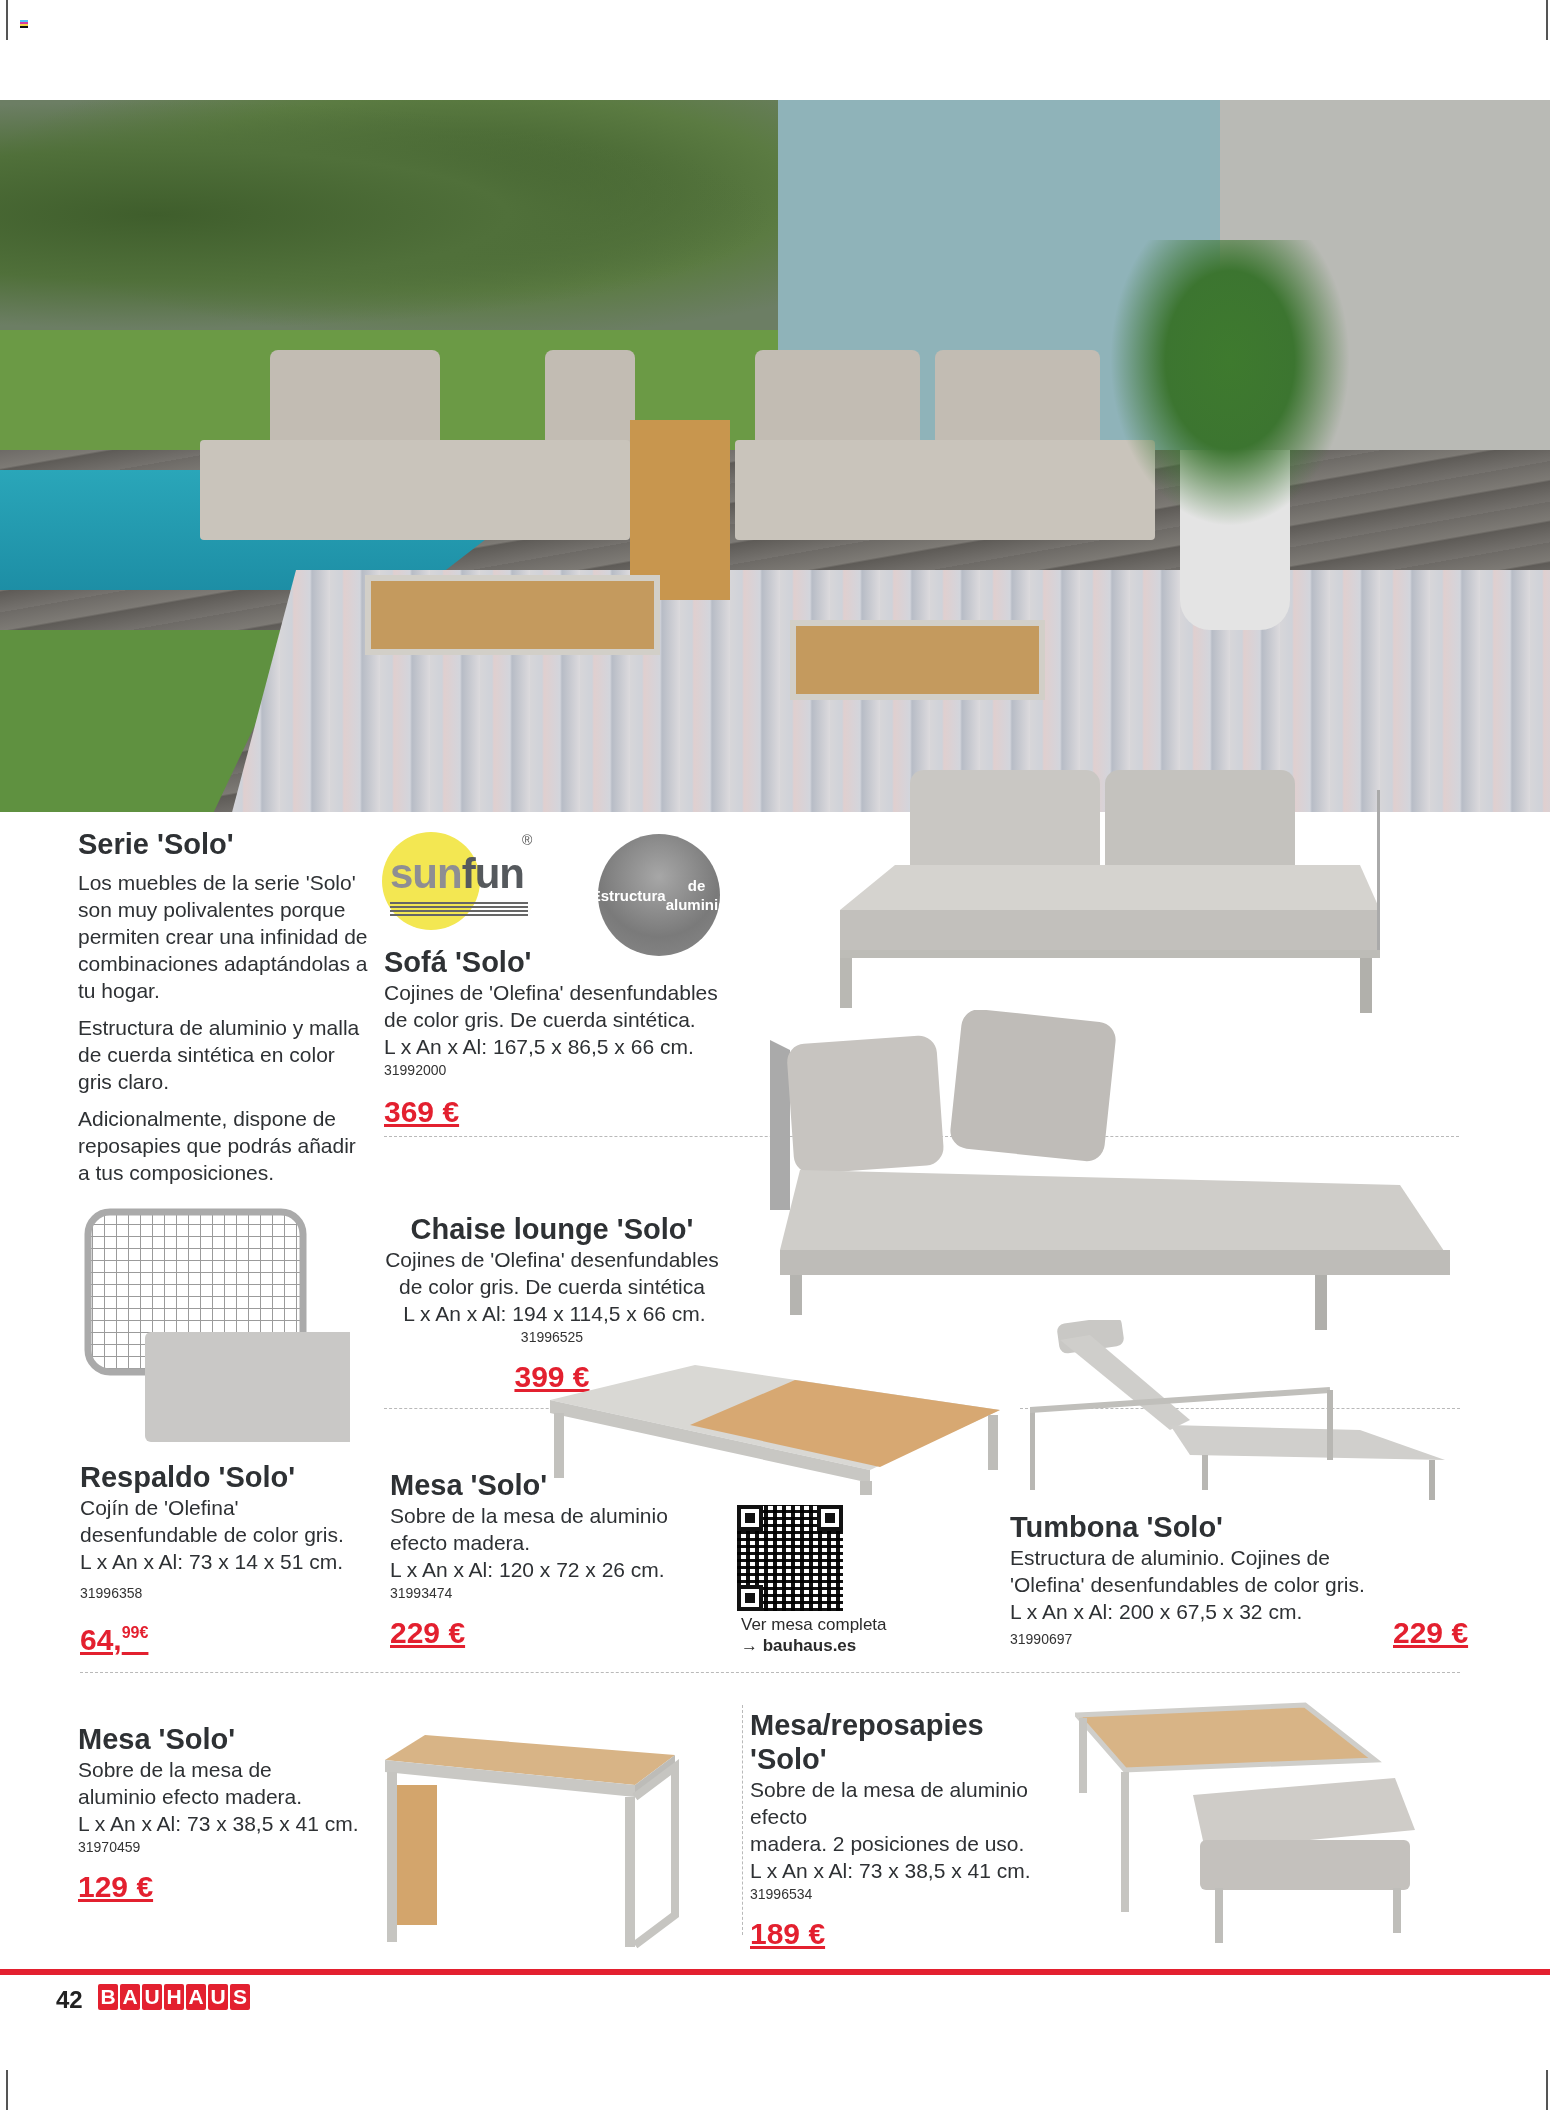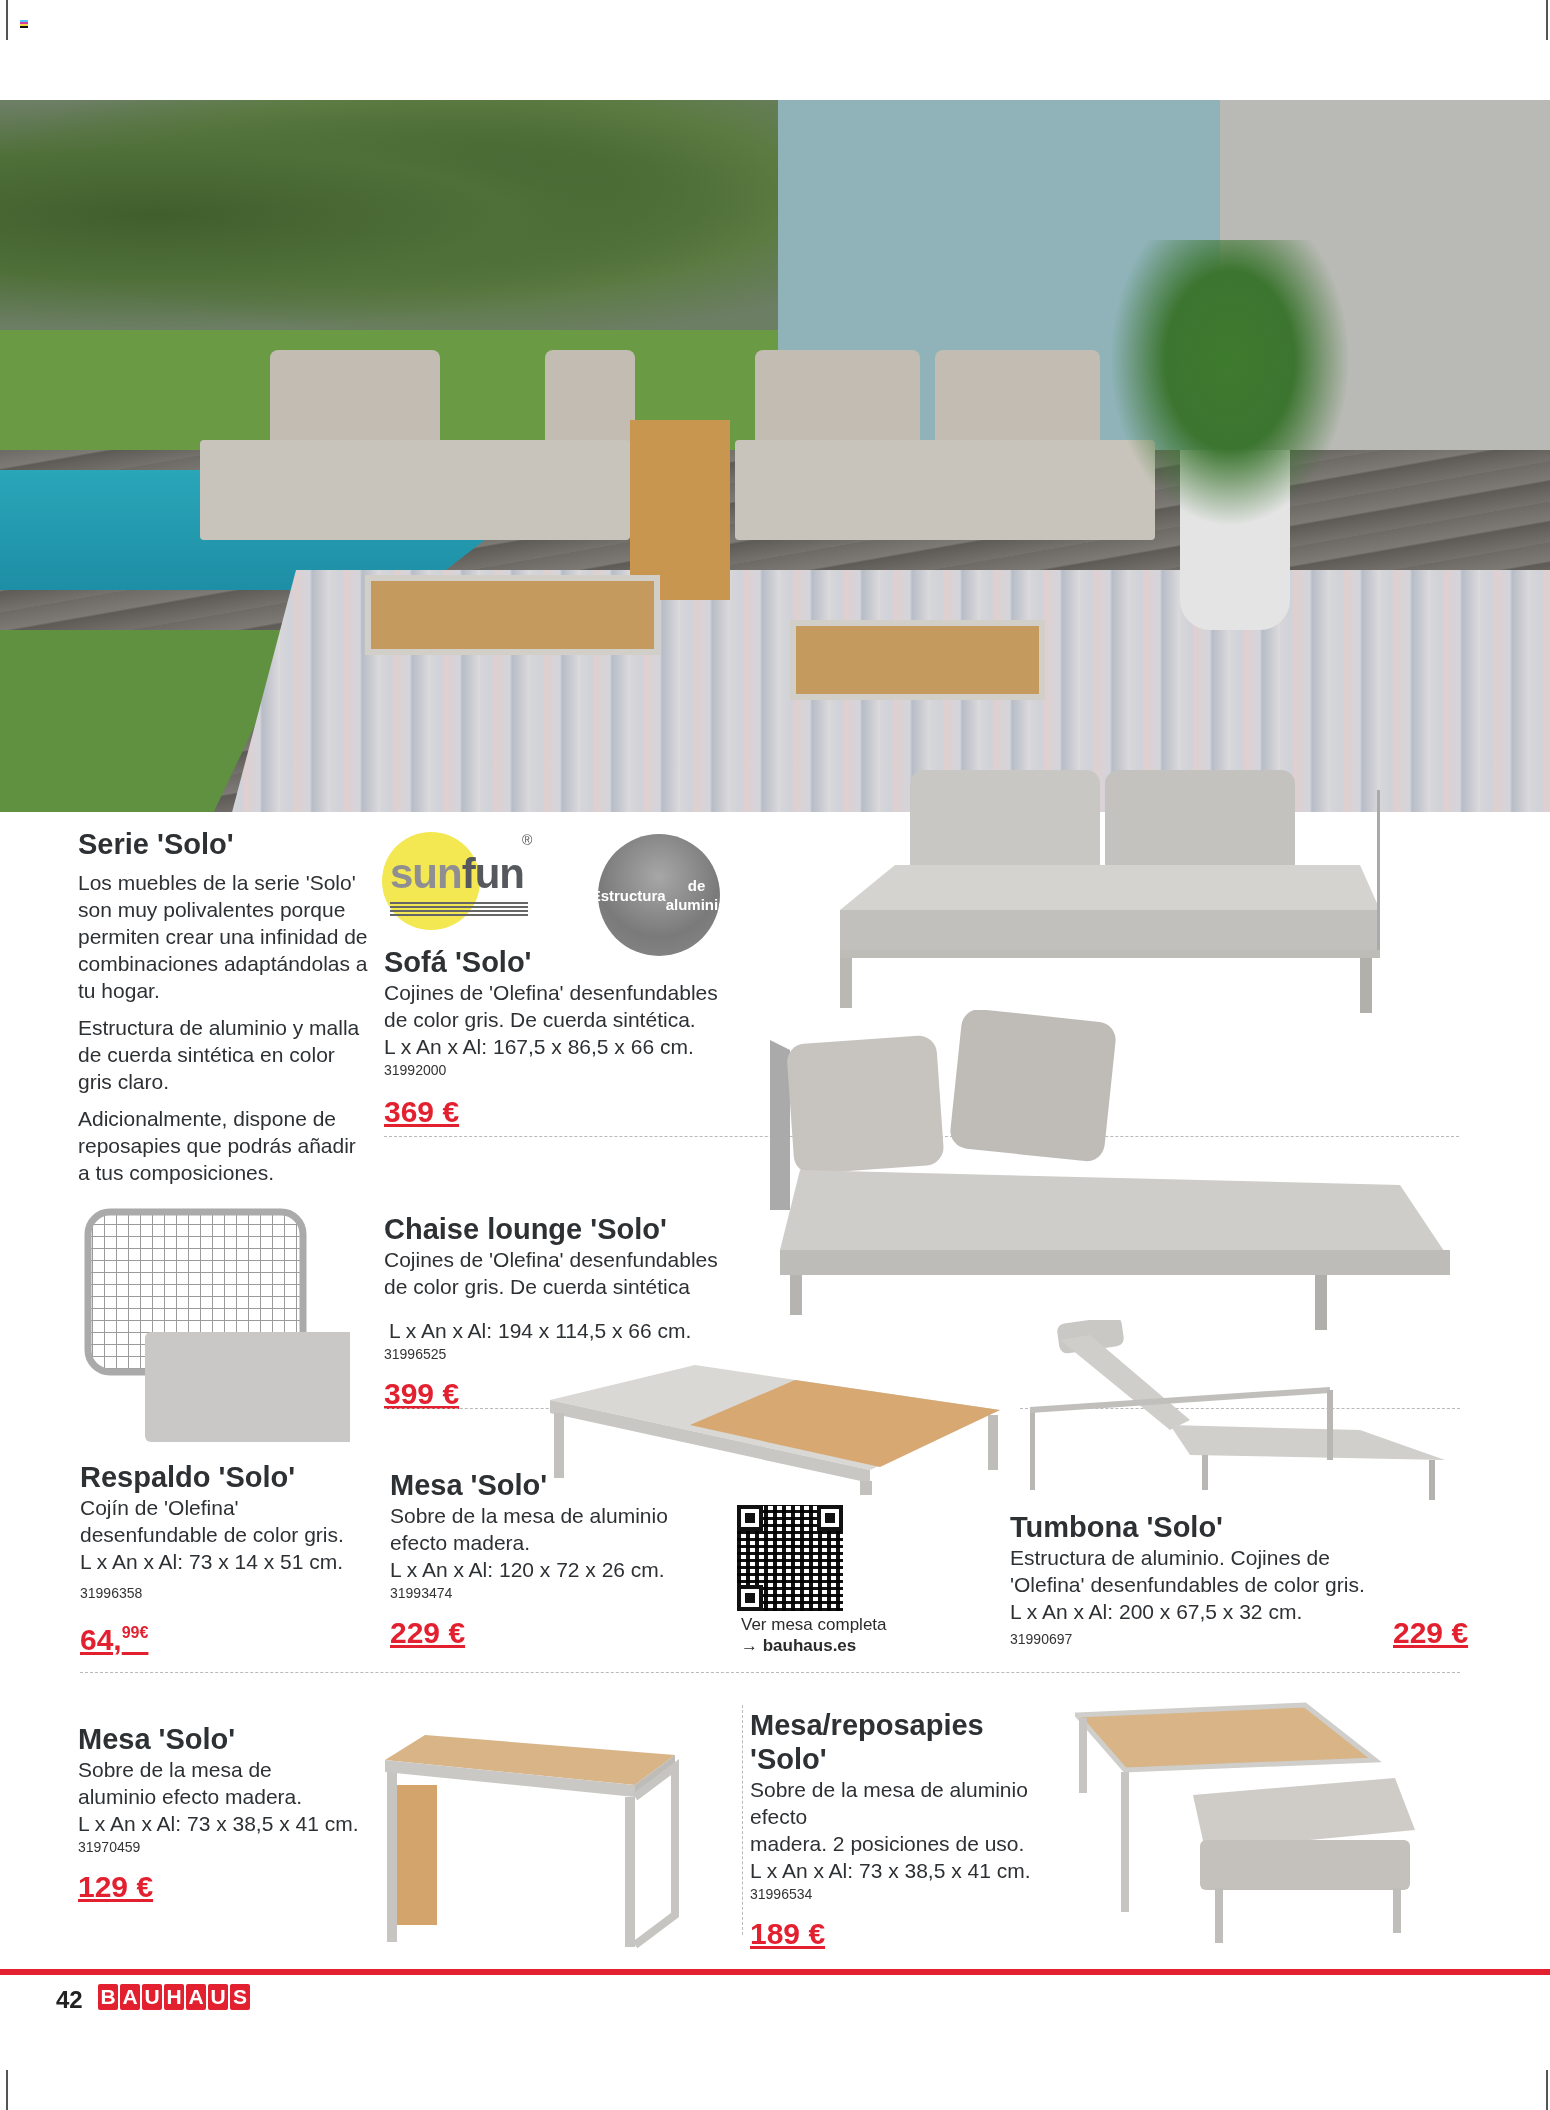--- a/index.html
+++ b/index.html
@@ -175,25 +175,25 @@
 
 <svg class="abs img-chaise" viewBox="0 0 700 320">
   <path d="M10 30 L10 200 L30 200 L30 40 Z" fill="#aaa"></path>
   <rect x="30" y="30" width="150" height="130" rx="18" fill="#c7c4c0" transform="rotate(-4 100 90)"></rect>
   <rect x="195" y="5" width="155" height="140" rx="18" fill="#bfbcb8" transform="rotate(6 270 80)"></rect>
   <path d="M40 160 L640 175 L690 250 L20 240 Z" fill="#cfcdc9"></path>
   <rect x="20" y="240" width="670" height="25" fill="#bebcb8"></rect>
   <rect x="30" y="265" width="12" height="40" fill="#b5b4b0"></rect>
   <rect x="555" y="265" width="12" height="55" fill="#b0afab"></rect>
 </svg>
-<div class="abs" style="left:384px; top:1212px; width:360px;">
+<div class="abs" style="left:372px; top:1212px; width:360px;text-align:center;">
   <div class="title">Chaise lounge 'Solo'</div>
   <div class="desc">Cojines de 'Olefina' desenfundables</div>
   <div class="desc">de color gris. De cuerda sintética</div>
-  <div class="desc" style="padding-left:5px;margin-top:17px;">L x An x Al: 194 x 114,5 x 66 cm.</div>
+  <div class="desc" style="padding-left:5px;">L x An x Al: 194 x 114,5 x 66 cm.</div>
   <div class="code">31996525</div>
   <div class="price" style="margin-top:12px;">399 €</div>
 </div>
 <div class="abs dash" style="left:384px; top:1408px; width:195px;"></div>
 <div class="abs dash" style="left:1020px; top:1408px; width:440px;"></div>
 
 <svg class="abs img-back" viewBox="0 0 270 245">
   <defs>
     <pattern id="mesh" width="12" height="12" patternUnits="userSpaceOnUse">
       <path d="M0 0 L0 12 M0 0 L12 0" stroke="#9b9b9b" stroke-width="2" fill="none"></path>

